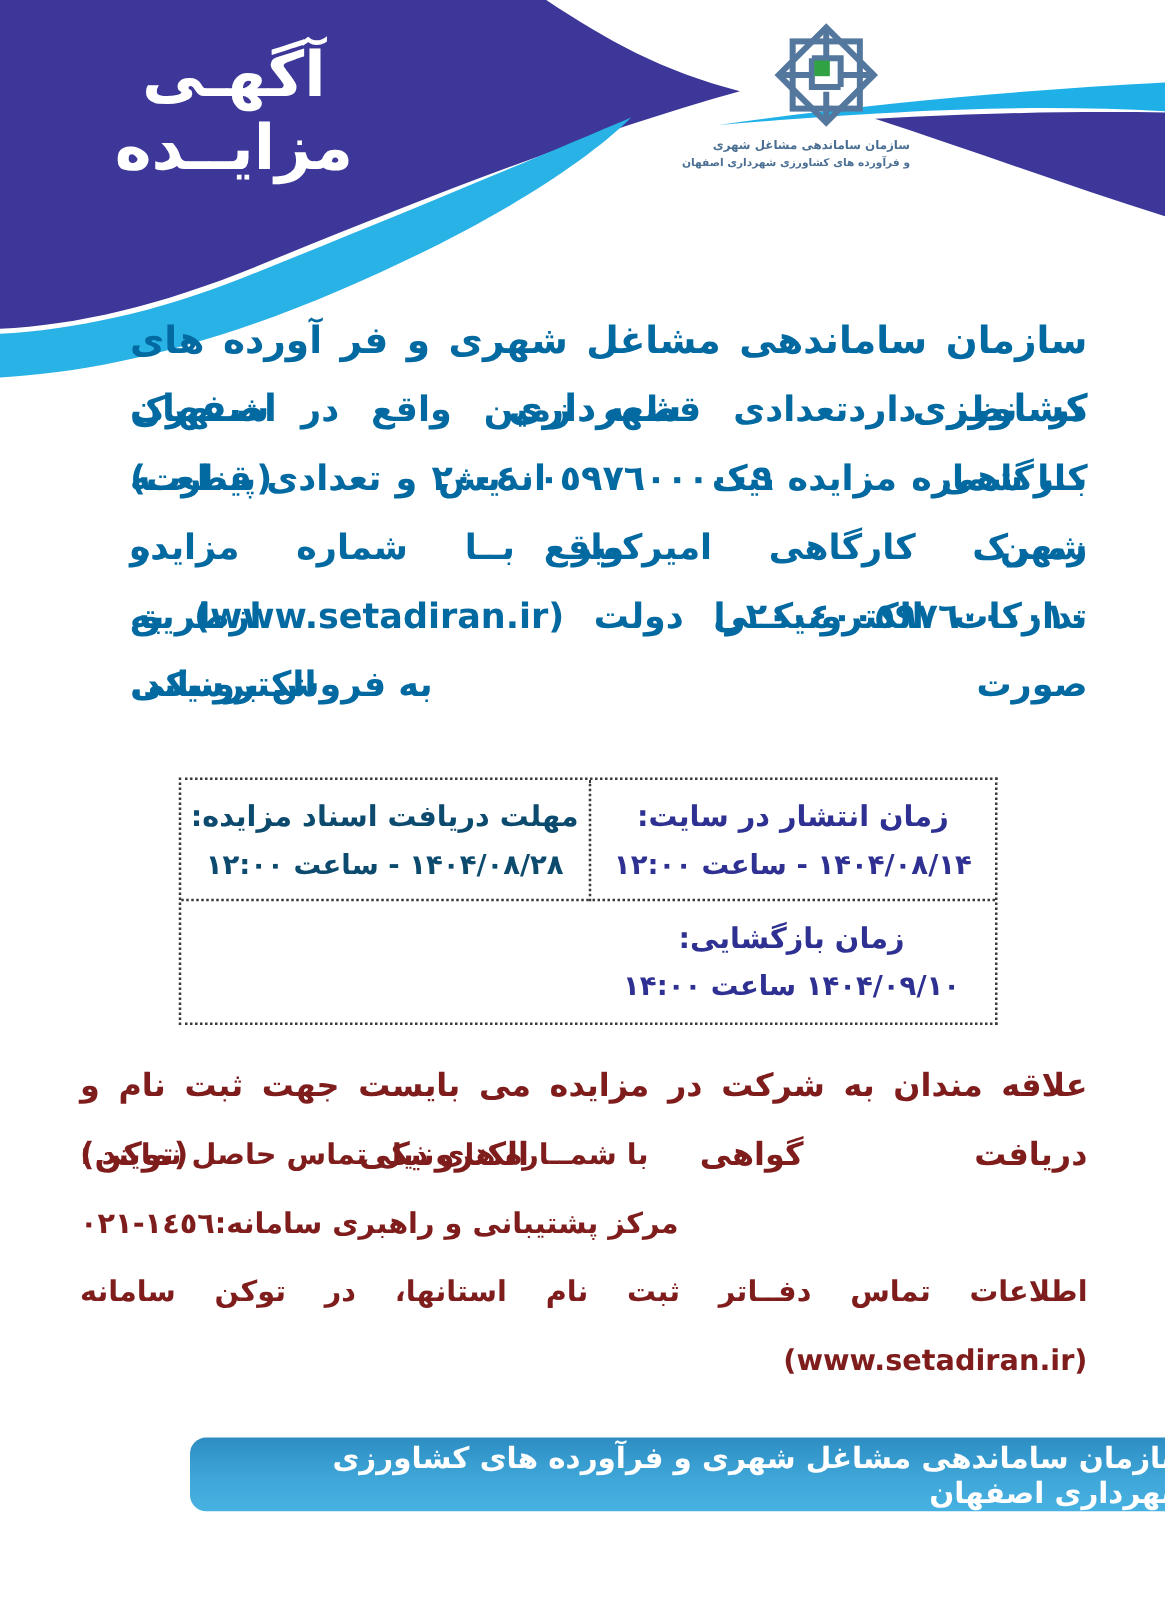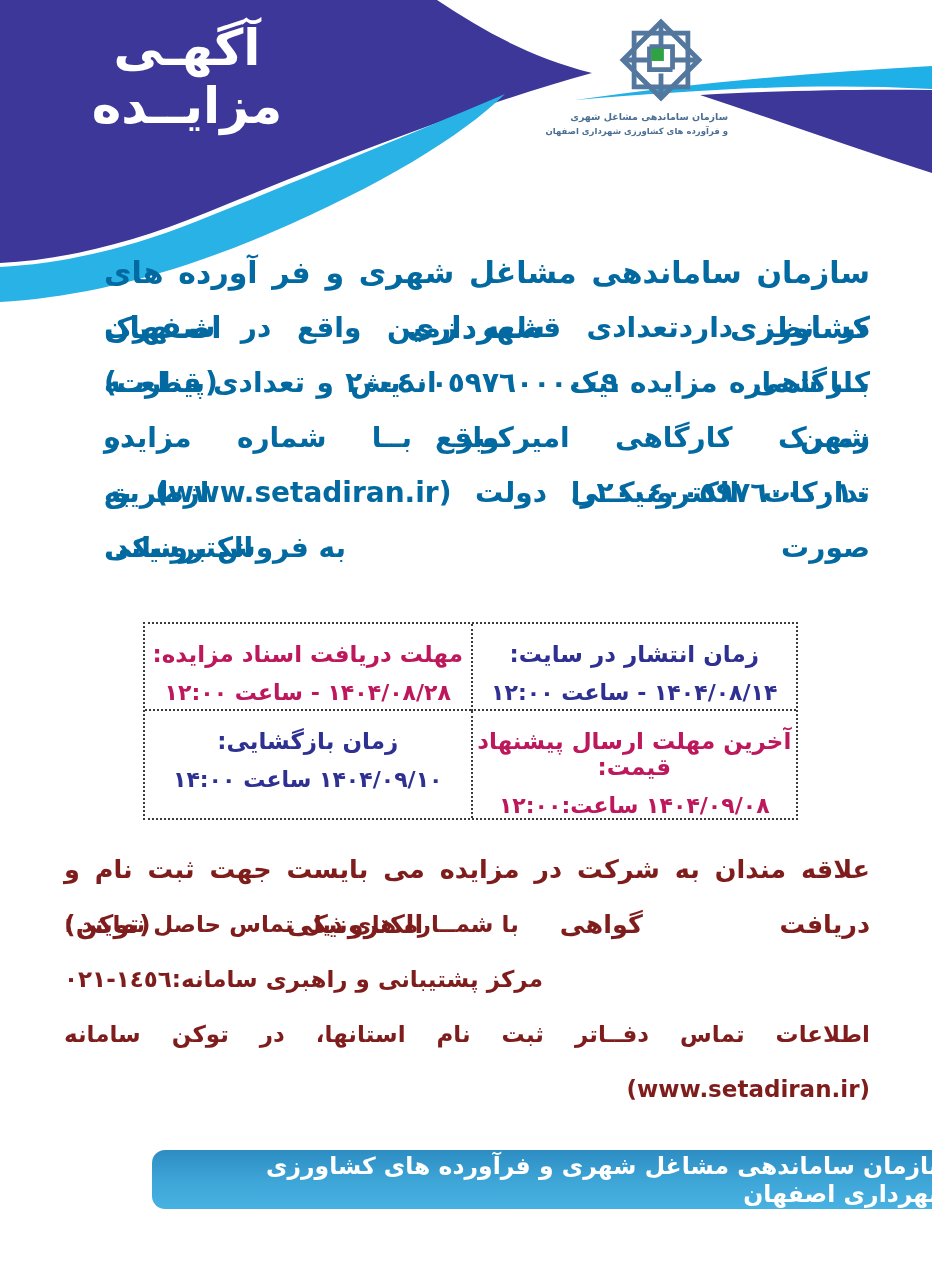--- a/index.html
+++ b/index.html
@@ -5,21 +5,21 @@
   * { margin:0; padding:0; box-sizing:border-box; }
   html,body { background:#e8e8e8; }
   #page {
     position:relative; width:932px; height:1280px; background:#ffffff;
     overflow:hidden; margin:0 auto;
     font-family:"DejaVu Sans", sans-serif;
   }
   
   #header-art { position:absolute; left:0; top:0; width:932px; height:330px; }
   #auction-title {
-    position:absolute; left:22px; top:20px; width:330px;
+    position:absolute; left:22px; top:32px; width:330px;
     direction:rtl; text-align:center;
     color:#ffffff; font-weight:bold; font-size:50px; line-height:1.15;
     letter-spacing:-1px;
   }
   #logo-block { position:absolute; left:594px; top:10px; width:134px; text-align:center; }
   #logo-block svg { display:block; margin:0 auto; }
   .logo-caption {
     direction:rtl; color:#4b6f93; font-weight:bold;
     font-size:9.5px; line-height:14px; white-space:nowrap;
   }
@@ -38,21 +38,21 @@
     position:absolute; left:143px; top:622px; width:655px; height:198px;
     border:2px dotted #3a3a3a; direction:rtl;
     display:grid; grid-template-columns:1fr 1fr; grid-template-rows:1fr 1fr;
   }
   .cell { text-align:center; padding-top:17px; direction:rtl; }
   .cell.v-div { border-left:2px dotted #3a3a3a; }
   .cell.h-div { border-bottom:2px dotted #3a3a3a; }
   .cell .t { font-weight:bold; font-size:23px; margin-bottom:13px; }
   .cell .v { font-weight:bold; font-size:22px; }
   .blue { color:#2e3192; }
-  .black { color:#be185d; }
+  .black { color:#0c4a6e; }
   
   #footer-text {
     position:absolute; top:842px; right:62px; left:64px;
     direction:rtl; color:#7f1d1d; font-weight:bold;
   }
   .footer-line { height:55px; line-height:55px; font-size:23px; }
   .footer-line.long { font-size:25.5px; }
   
   #org-banner {
     position:absolute; left:152px; top:1150px; width:800px; height:59px;
@@ -105,24 +105,20 @@
 
   <div id="schedule-table">
     <div class="cell v-div h-div">
       <div class="t blue">زمان انتشار در سایت:</div>
       <div class="v blue">۱۴۰۴/۰۸/۱۴ - ساعت ۱۲:۰۰</div>
     </div>
     <div class="cell h-div">
       <div class="t black">مهلت دریافت اسناد مزایده:</div>
       <div class="v black">۱۴۰۴/۰۸/۲۸ - ساعت ۱۲:۰۰</div>
     </div>
-    <div class="cell v-div">
-      <div class="t black">آخرین مهلت ارسال پیشنهاد قیمت:</div>
-      <div class="v black">۱۴۰۴/۰۹/۰۸ ساعت:۱۲:۰۰</div>
-    </div>
     <div class="cell">
       <div class="t blue">زمان بازگشایی:</div>
       <div class="v blue">۱۴۰۴/۰۹/۱۰ ساعت ۱۴:۰۰</div>
     </div>
   </div>
 
   <div id="footer-text">
     <div class="footer-line long j">علاقه مندان به شرکت در مزایده می بایست جهت ثبت نام و دریافت گواهی الکترونیکی (توکن)</div>
     <div class="footer-line r">با شمــاره های ذیل تماس حاصل نمایند :</div>
     <div class="footer-line r">مرکز پشتیبانی و راهبری سامانه:١٤٥٦-٠٢١</div>

